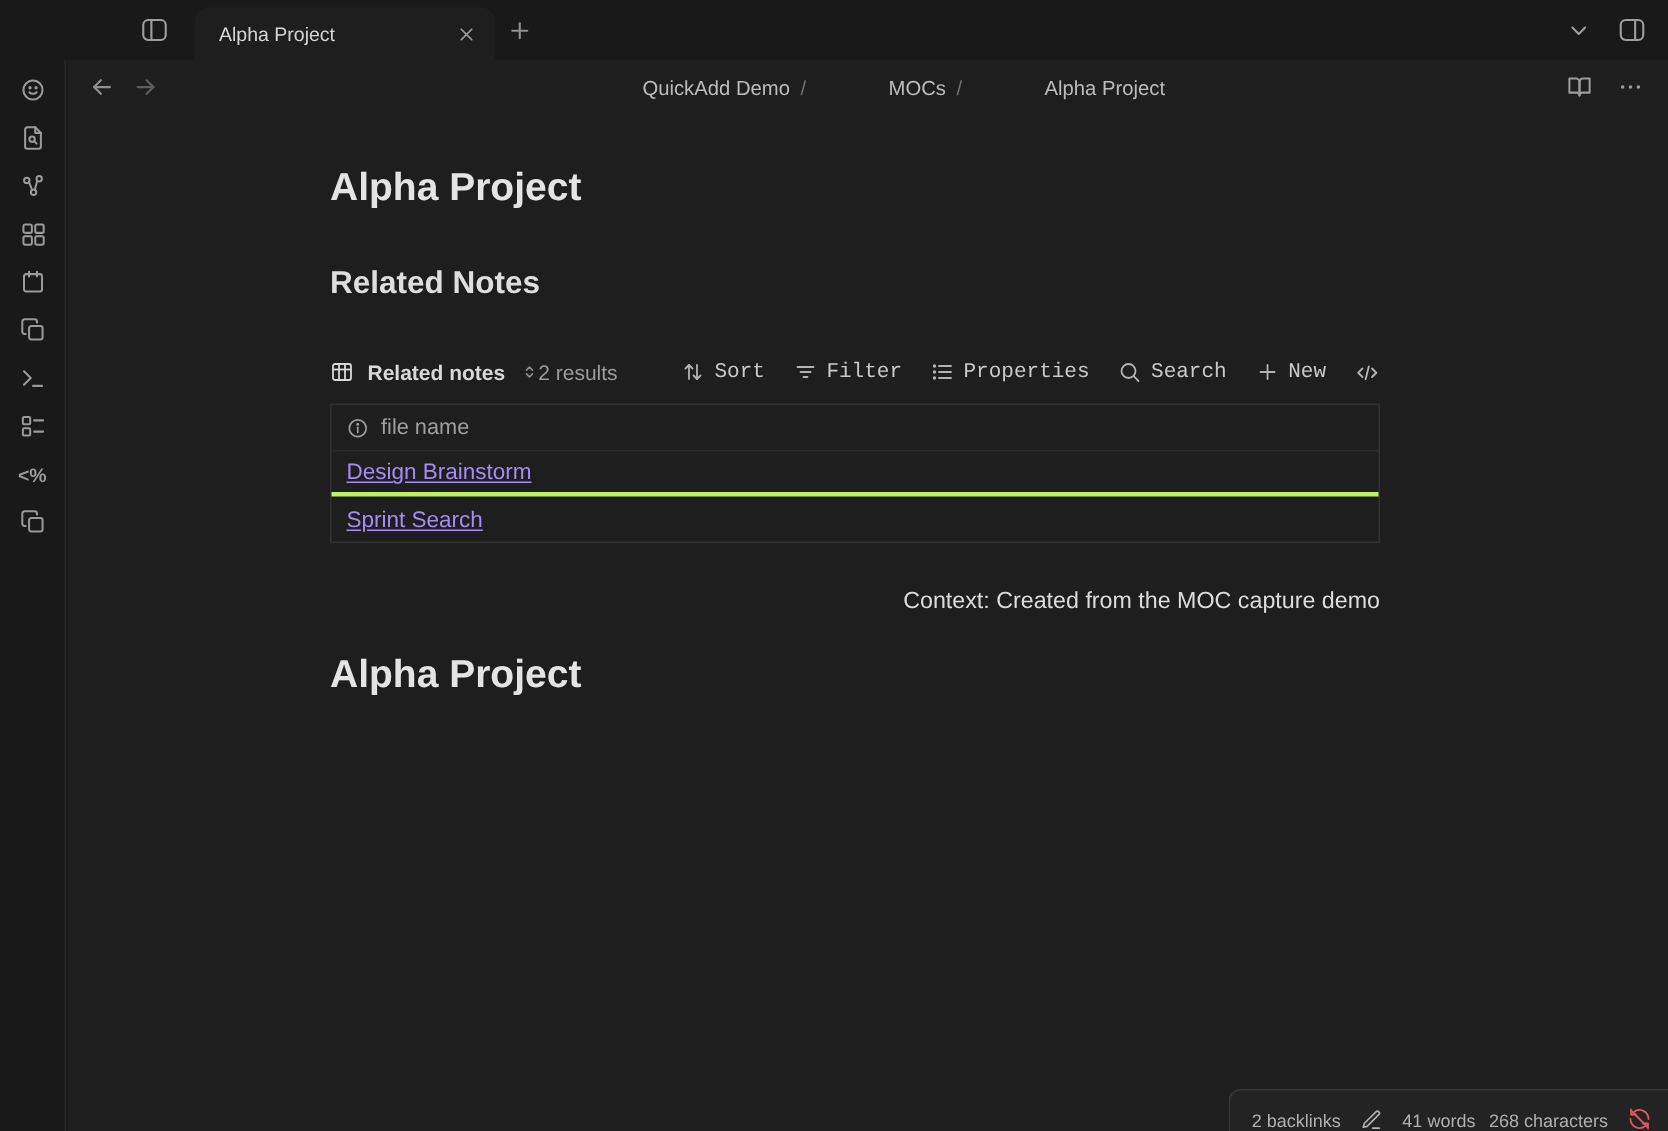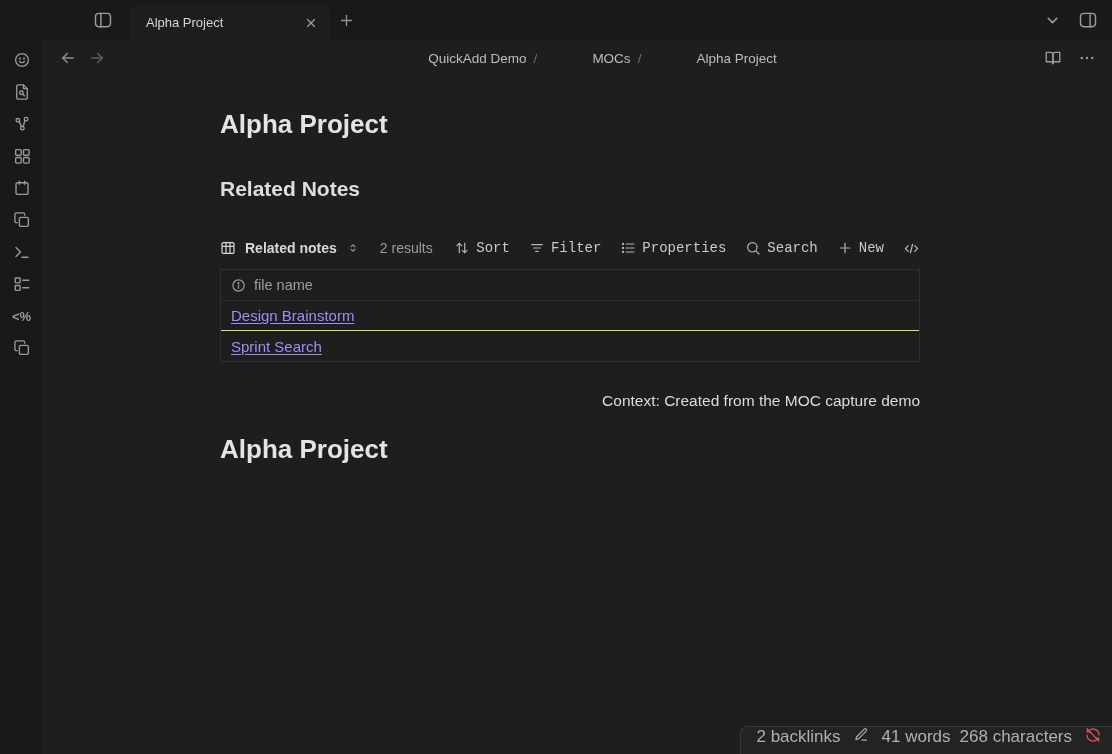--- a/index.html
+++ b/index.html
@@ -54,42 +54,42 @@
 
   
   .note { margin-left:175px; width:700px; margin-top:33px; }
   .h1 { font-size:26px; font-weight:800; color:#e4e4e4; line-height:1.2; margin:0; }
   .h2 { font-size:21px; font-weight:800; color:#dedede; line-height:1.2; margin:36px 0 0 0; }
 
   .base-toolbar { margin-top:34px; display:flex; align-items:center; height:26px; font-size:14px; }
   .view-switch { display:flex; align-items:center; gap:9px; color:#d8d8d8; cursor:pointer; }
   .view-switch .vs-label { font-weight:700; font-size:14px; }
   .view-switch .vs-chev { color:#8f8f8f; margin-left:1px; }
-  .results { margin-left:21px; color:#9b9b9b; font-size:14px; }
+  .results { color:#9b9b9b; font-size:14px; }
   .toolbar-right { margin-left:auto; display:flex; align-items:center; gap:19px; color:#c9c9c9;font-family:Liberation Mono, monospace; }
   .tb-btn { display:flex; align-items:center; gap:6px; background:none; border:none; padding:0; color:#c9c9c9; font-size:14px; font-family:inherit; cursor:pointer; }
   .tb-btn svg { color:#b3b3b3; }
 
   .base-table { margin-top:8px; border:1px solid #303030; background:transparent; }
   .bt-header { height:31px; display:flex; align-items:center; gap:8px; padding:0 10px; color:#9e9e9e; font-size:14.5px; border-bottom:1px solid #2b2b2b; cursor:pointer; }
-  .bt-row { height:30px; display:flex; align-items:center; padding:0 10px; border-bottom:1px solid #bef264; }
+  .bt-row { height:30px; display:flex; align-items:center; padding:0 10px; border-bottom:3px solid #bef264; }
   .bt-row:last-child { border-bottom:none; }
   .bt-link { font-size:15px; color:#a48bf5; text-decoration:underline; text-underline-offset:2px; cursor:pointer; }
 
   .para { font-size:15.5px; color:#dcdcdc; margin:28px 0 0 0; line-height:1.4;text-align:right; }
   .h1-embed { margin-top:22px; }
   .para-last { margin-top:30px; }
 
   
   .statusbar {
     position:absolute; right:0; bottom:0; height:28px;
     background:#232323; border:1px solid #373737; border-right:none; border-bottom:none;
     border-radius:8px 0 0 0;
-    display:flex; align-items:flex-start; gap:13px; padding:0 11px 0 15px;
-    font-size:17px; color:#b0b0b0;
+    display:flex; align-items:flex-end; gap:13px; padding:0 11px 0 15px;
+    font-size:12px; color:#b0b0b0;
   }
   .sb-item { cursor:pointer; }
   .sb-group { display:flex; gap:9px; }
   .sb-icon { background:none; border:none; padding:0; color:#b0b0b0; cursor:pointer; }
   .sb-sync { color:#e2575d; }
 </style>
 </head>
 <body>
 
 <div class="tabbar">

